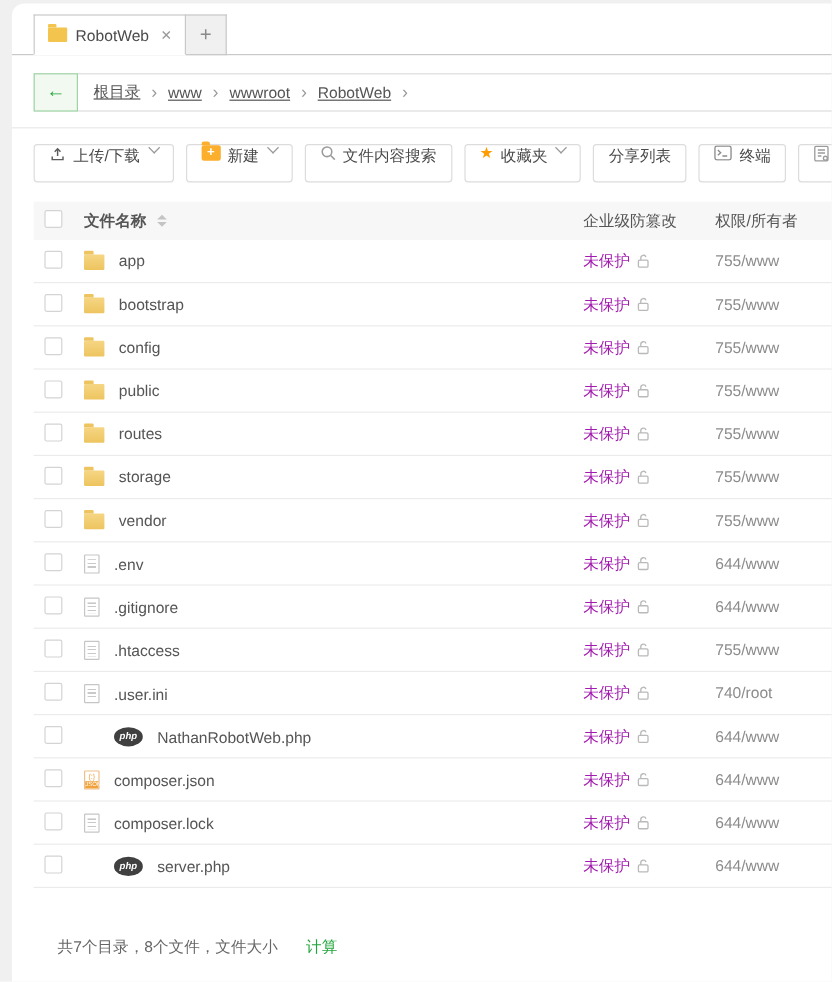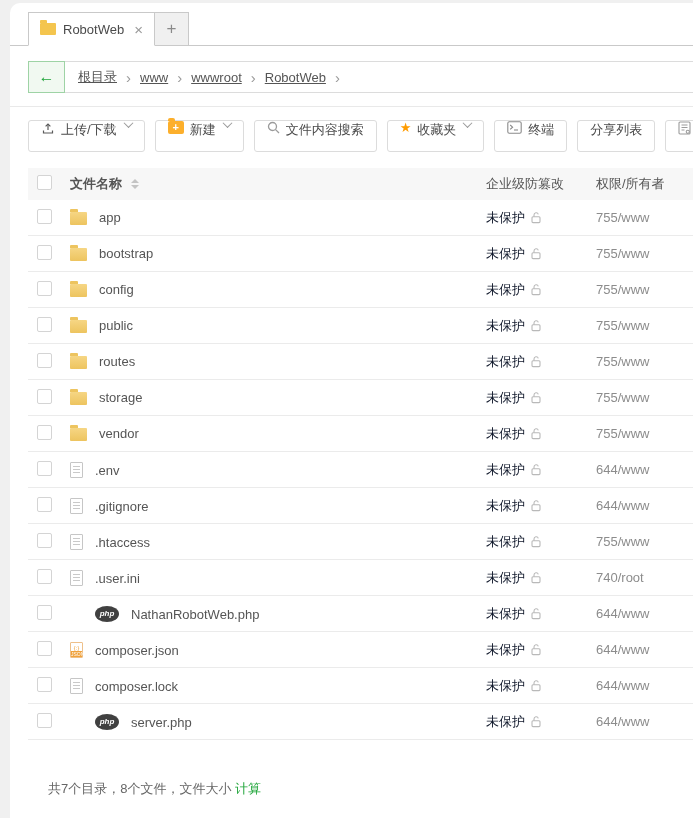--- a/index.html
+++ b/index.html
@@ -68,36 +68,36 @@
   .thead { height: 32px; background: #f7f7f7; color: #555; }
   .trow { height: 36px; border-bottom: 1px solid #ebebeb; color: #555; }
   .cb { width: 15px; height: 15px; border: 1px solid #d4d4d4; border-radius: 2px; background: #fff; display: inline-block; cursor: pointer; }
   .h-name { display: flex; align-items: center; gap: 9px; font-weight: bold; }
   .sort { display: inline-flex; flex-direction: column; gap: 2px; cursor: pointer; }
   .sort i { display: block; width: 0; height: 0; border-left: 4px solid transparent; border-right: 4px solid transparent; }
   .sort .up { border-bottom: 4px solid #c4c4c4; }
   .sort .dn { border-top: 4px solid #c4c4c4; }
   .c-name { display: flex; align-items: flex-end; }
   .c-name .fname { margin-left: 12px; cursor: pointer; }
-  .c-tamper { display: flex; align-items: center; gap: 5px; color: #0f172a; }
+  .c-tamper { display: flex; align-items: center; gap: 5px; color: #a21caf; }
   .c-tamper .tamper { cursor: pointer; }
   .c-perm { color: #8c8c8c; cursor: pointer; }
   
   .ic-folder { position: relative; width: 17px; height: 13px; background: linear-gradient(#f6d684, #edc45f); border-radius: 1px; flex: none; }
   .ic-folder::before { content: ''; position: absolute; top: -3px; left: 0; width: 8px; height: 3px; background: #edc45f; border-radius: 1px 1px 0 0; }
   .ic-file { position: relative; width: 13px; height: 16px; background: #fff; border: 1px solid #c6c6c6; border-radius: 1px; flex: none; }
   .ic-file::after { content: ''; position: absolute; left: 2px; right: 2px; top: 3px; height: 9px; background: repeating-linear-gradient(to bottom, #c9c9c9 0, #c9c9c9 1px, transparent 1px, transparent 3px); }
   .ic-php { width: 24px; height: 16px; border-radius: 50%; background: #404040; color: #fff; font-size: 8px; font-weight: bold; font-style: italic; display: flex; align-items: center; justify-content: center; flex: none; margin-left: 25px; }
   .ic-json { position: relative; width: 13px; height: 16px; background: #fff; border: 1px solid #eec08a; border-radius: 1px; flex: none; }
   .ic-json .jb { position: absolute; top: 2px; left: 0; right: 0; text-align: center; font-size: 6px; font-style: normal; color: #f0a23c; line-height: 6px; }
   .ic-json .jl { position: absolute; bottom: 0; left: 0; right: 0; text-align: center; font-size: 5px; font-style: normal; color: #fff; background: #f0a23c; line-height: 6px; }
   .lock { flex: none; }
   
   .footer { margin: 40px 0 0 38px; font-size: 13px; color: #666; }
-  .calc { color: #20a53a; margin-left: 0; cursor: pointer; }
+  .calc { color: #20a53a; margin-left: 20px; cursor: pointer; }
 </style>
 </head>
 <body>
 
 <div class="modal">
 
   <div class="tabbar">
     <div class="tab">
       <span class="ic-tabfolder"></span>
       <span>RobotWeb</span>
@@ -149,29 +149,29 @@
           <path d="M8.6 8.6 12 12"></path>
         </svg>
       <span>文件内容搜索</span>
     </div>
     <div class="btn">
       <span class="star">★</span>
       <span>收藏夹</span>
       <span class="chev"></span>
     </div>
     <div class="btn">
+      <span>分享列表</span>
+    </div>
+    <div class="btn">
       <svg width="15" height="13" viewBox="0 0 15 13" fill="none" stroke="#8a8a8a" stroke-width="1.1">
           <rect x="0.8" y="0.8" width="13.4" height="11.4" rx="1.5"></rect>
           <path d="M3.2 4 5.6 6.2 3.2 8.4"></path>
           <path d="M7 9h4"></path>
         </svg>
       <span>终端</span>
-    </div>
-    <div class="btn">
-      <span>分享列表</span>
     </div>
     <div class="btn">
       <svg width="13" height="14" viewBox="0 0 13 14" fill="none" stroke="#9b9b9b" stroke-width="1.1">
           <rect x="1" y="1" width="11" height="12" rx="1"></rect>
           <path d="M3.5 4h6M3.5 6.5h6M3.5 9h3"></path>
           <circle cx="9.8" cy="10.8" r="1.6"></circle>
         </svg>
 
     </div>
   </div>

